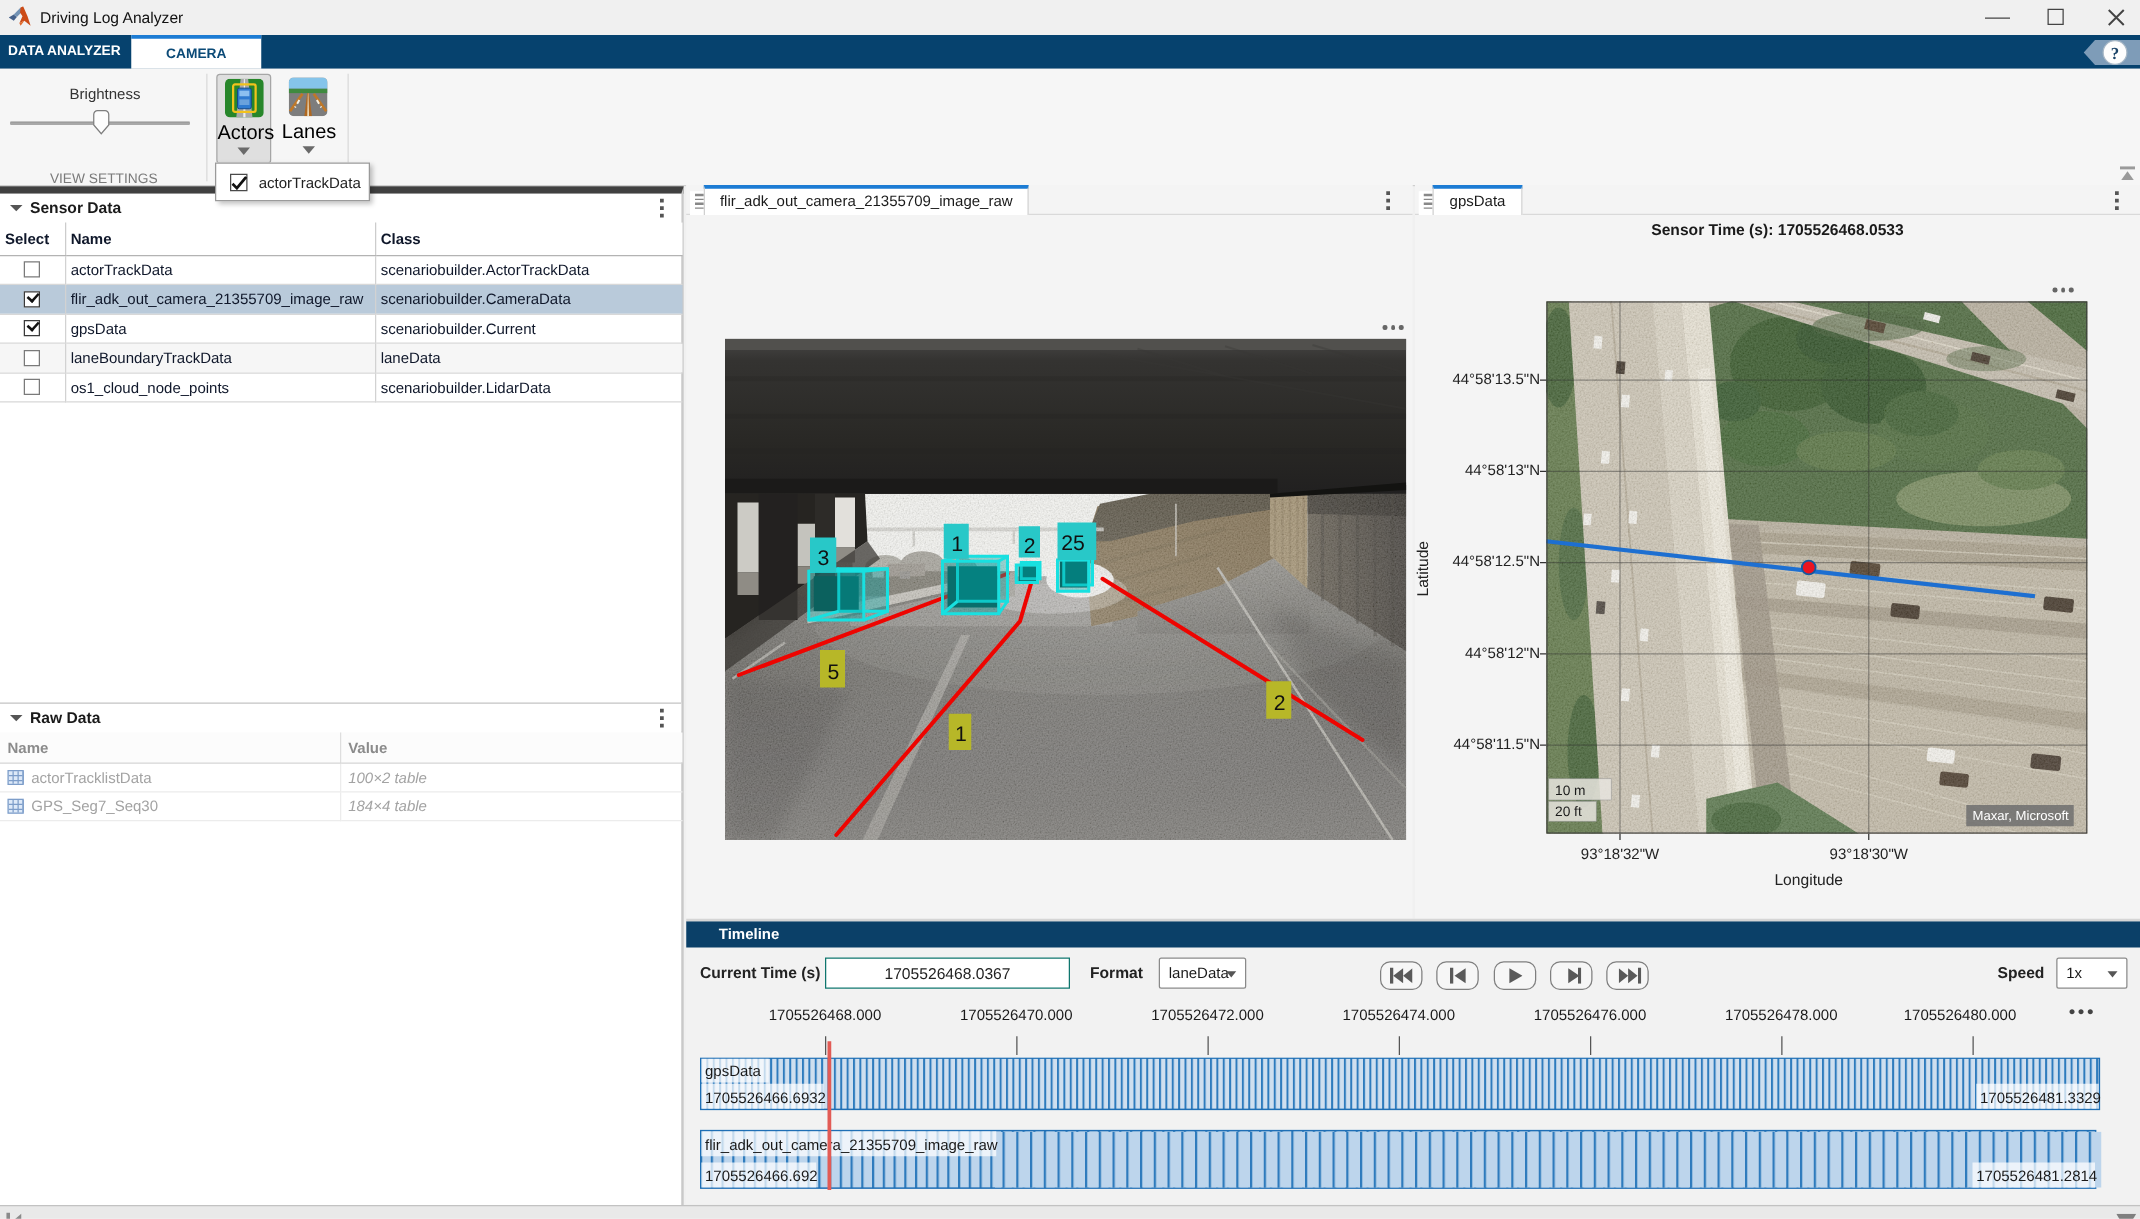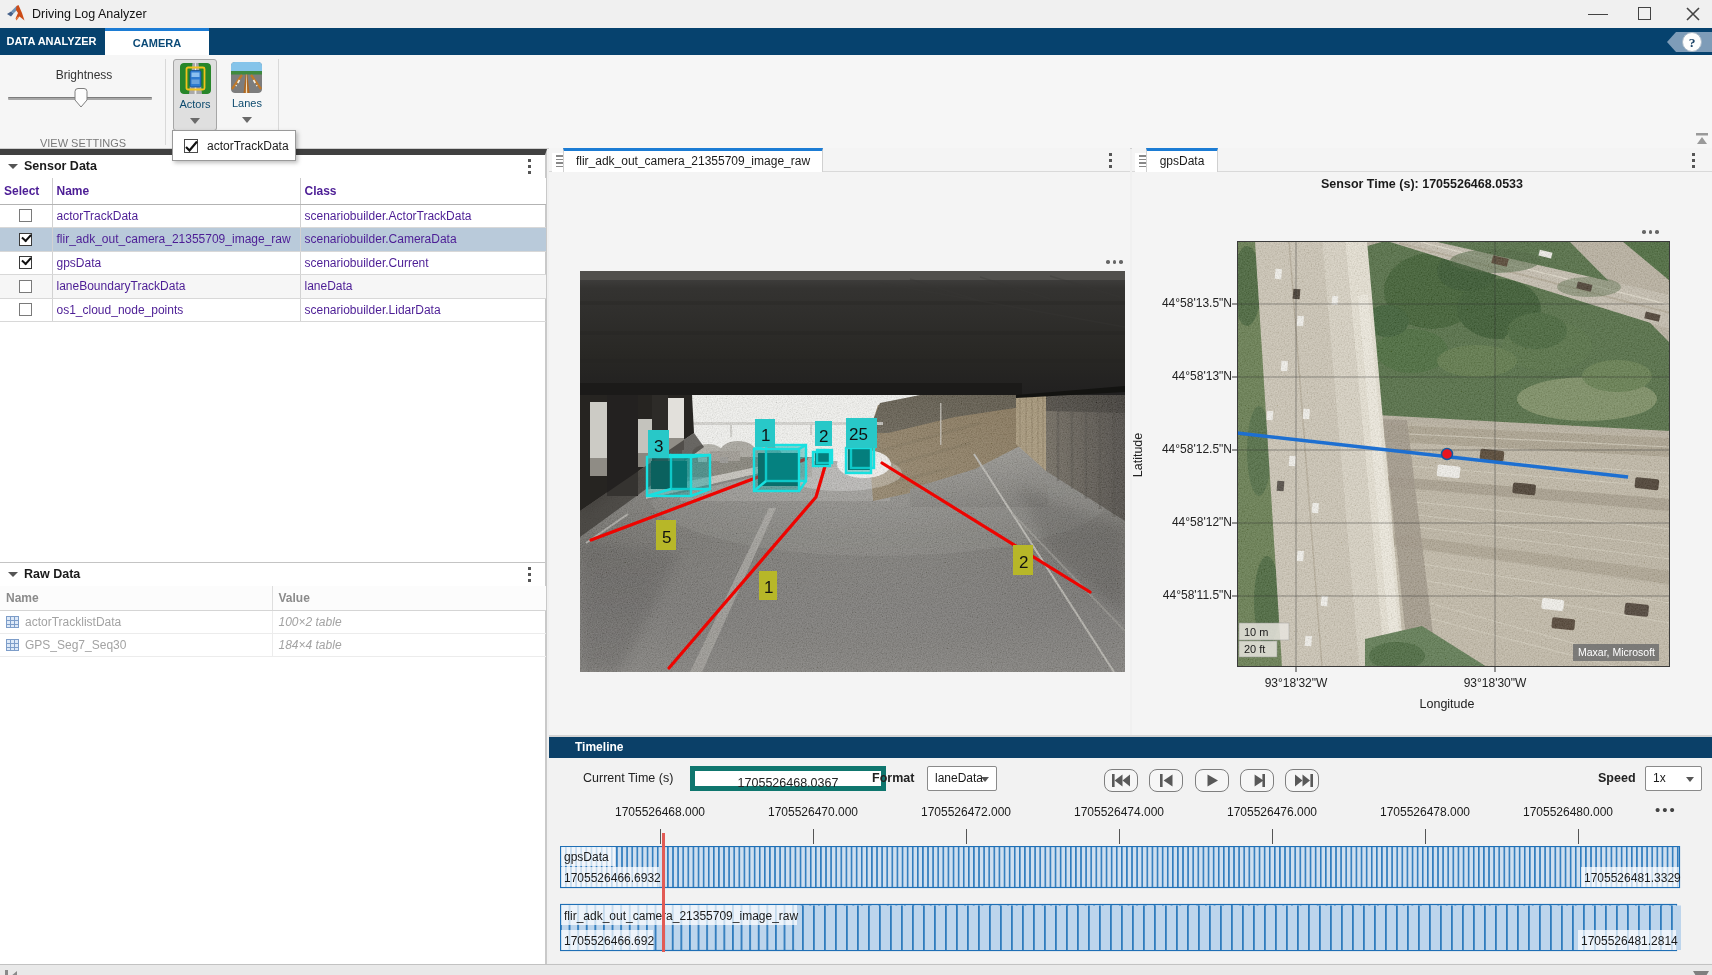--- a/index.html
+++ b/index.html
@@ -14,36 +14,36 @@
 #tab-cam{left:105px;top:0;width:104px;height:27px;background:#fff;border-top:3px solid #1c7cd4;color:#0b4a77;font-weight:bold;font-size:11px;text-align:center;line-height:24px;}
 
 #ribbon{left:0;top:55px;width:1712px;height:94px;background:#f6f6f6;border-bottom:1px solid #cfcfcf;}
 .vsep{top:4px;width:1px;height:86px;background:#d9d9d9;}
 #viewsettings{left:20px;top:82px;width:126px;text-align:center;color:#7a7a7a;font-size:11px;}
 #brightlbl{left:0px;top:13px;width:168px;text-align:center;color:#333;}
 #slider-track{left:8px;top:42px;width:144px;height:3px;background:#a8a8a8;border-top:1px solid #7c7c7c;border-radius:1px;}
 #slider-handle{left:74px;top:33px;width:14px;height:20px;}
 #btn-actors{left:173px;top:4px;width:44px;height:72px;background:#dfdfdf;border:1px solid #a6a6a6;border-radius:3px;}
 .ricon{left:6px;top:3px;width:31px;height:31px;border-radius:4px;overflow:hidden;}
-.rlabel{left:0;top:38px;width:100%;text-align:center;color:#0c4a6e;font-size:11px;}
+.rlabel{left:0;top:38px;width:100%;text-align:right;color:#000000;font-size:16px;}
 .rarrow{left:50%;top:58px;width:0;height:0;border-left:5px solid transparent;border-right:5px solid transparent;border-top:6px solid #6a6a6a;transform:translateX(-50%);}
 #grp-lanes{left:225px;top:4px;width:44px;height:72px;}
 #ribcollapse{left:1694px;top:78px;width:16px;height:12px;}
 
 #menu{left:172px;top:130px;width:124px;height:31px;background:#fff;border:1px solid #9a9a9a;box-shadow:2px 2px 4px rgba(0,0,0,.25);z-index:50;}
 #menu .cb{left:11px;top:8px;width:14px;height:14px;border:1.5px solid #4a4a4a;background:#fff;}
 #menu .txt{left:34px;top:8px;font-size:12px;color:#222;}
 
 #leftpanel{left:0;top:149px;width:547px;height:815px;background:#fff;border-top:6px solid #404040;border-right:2px solid #c9c9c9;}
 .sechead{left:0;width:100%;height:23px;background:#fff;}
 .sechead .tri{left:8px;top:9px;width:0;height:0;border-left:5px solid transparent;border-right:5px solid transparent;border-top:5px solid #555;}
 .sechead .t{left:24px;top:4px;font-weight:bold;font-size:12.5px;color:#1a1a1a;}
 .dots3{width:3px;height:15px;display:flex;flex-direction:column;justify-content:space-between;}
 .dots3 i{width:3px;height:3px;background:#555;}
-table.sd{border-collapse:collapse;font-size:12px;color:#4c1d95;table-layout:fixed;width:546px;}
+table.sd{border-collapse:collapse;font-size:12px;color:#0f172a;table-layout:fixed;width:546px;}
 table.sd th{font-weight:bold;text-align:left;border-bottom:1px solid #b3b3b3;border-right:1px solid #cccccc;height:26px;padding-left:4px;background:#fff;}
 table.sd td{border-bottom:1px solid #d8d8d8;border-right:1px solid #d2d2d2;height:23.5px;padding-left:4px;}
 tr.sel td{background:#b9cada;}
 tr.alt td{background:#f6f6f6;}
 .ckb{width:13px;height:13px;border:1px solid #7a7a7a;background:#fff;margin-left:15px;display:block;position:relative;}
 .ckb.on{border:1px solid #3a3a3a;}
 .ckb.on:after{content:"";position:absolute;left:2px;top:0px;width:7px;height:4px;border-left:2px solid #111;border-bottom:2px solid #111;transform:rotate(-48deg);}
 
 #rawhead{top:407px;border-top:1px solid #c4c4c4;}
 table.rd{border-collapse:collapse;font-size:12px;color:#a3a3a3;table-layout:fixed;width:546px;}
@@ -58,22 +58,22 @@
 .tstrip{left:0;top:0;width:100%;height:24px;background:#f4f4f4;border-bottom:1px solid #d9d9d9;}
 .hamb{left:3px;top:5px;width:22px;height:19px;background:#fff;border-right:1px solid #d0d0d0;}
 .hamb i{display:block;margin:2px 4px 0 4px;height:1.5px;background:#888;}
 .dtab{top:0;height:24px;background:#fff;border-top:3px solid #1c7cd4;border-left:1px solid #d0d0d0;border-right:1px solid #d0d0d0;font-size:12px;color:#1a1a1a;text-align:center;line-height:20px;padding:0 8px;}
 .sensortime{top:29px;width:100%;text-align:center;font-weight:bold;font-size:12.5px;color:#1a1a1a;}
 .dots3h{display:flex;gap:3px;}
 .dots3h i{width:3.5px;height:3.5px;background:#666;border-radius:50%;}
 
 #timeline{left:549px;top:737px;width:1163px;height:226px;background:#f2f2f2;}
 #tlhead{left:0;top:0;width:100%;height:21px;background:#0b4068;color:#fff;font-weight:bold;font-size:12px;line-height:21px;padding-left:26px;}
-#tl-ct-lbl{left:11px;top:34px;font-weight:normal;font-size:12.5px;margin-left:23px;}
-#tl-input{left:111px;top:29px;width:196px;height:25px;background:#fff;border:5px solid #0f766e;text-align:center;line-height:24px;font-size:12.5px;margin-left:30px;}
+#tl-ct-lbl{left:11px;top:34px;font-weight:bold;font-size:12.5px;}
+#tl-input{left:111px;top:29px;width:196px;height:25px;background:#fff;border:1px solid #0f766e;text-align:center;line-height:24px;font-size:12.5px;}
 #tl-format{left:323px;top:34px;font-weight:bold;font-size:12.5px;}
 .dropd{top:29px;height:25px;background:#fff;border:1px solid #8a8a8a;border-radius:2px;font-size:12px;line-height:23px;padding-left:7px;color:#1a1a1a;}
 .dropd:after{content:"";position:absolute;right:7px;top:10px;border-left:4px solid transparent;border-right:4px solid transparent;border-top:5px solid #555;}
 .pbtn{top:32px;width:34px;height:23px;border:1px solid #7f7f7f;border-radius:8px;background:#f6f6f6;}
 #tl-speed{left:1049px;top:34px;font-weight:bold;font-size:12.5px;}
 .tlab{top:68px;width:120px;margin-left:-60px;text-align:center;font-size:12px;color:#1a1a1a;}
 .tick{top:92px;width:1px;height:15px;background:#555;}
 
 #statusbar{left:0;top:964px;width:1712px;height:11px;background:#e9e9e9;border-top:1px solid #c2c2c2;}
 </style></head>

